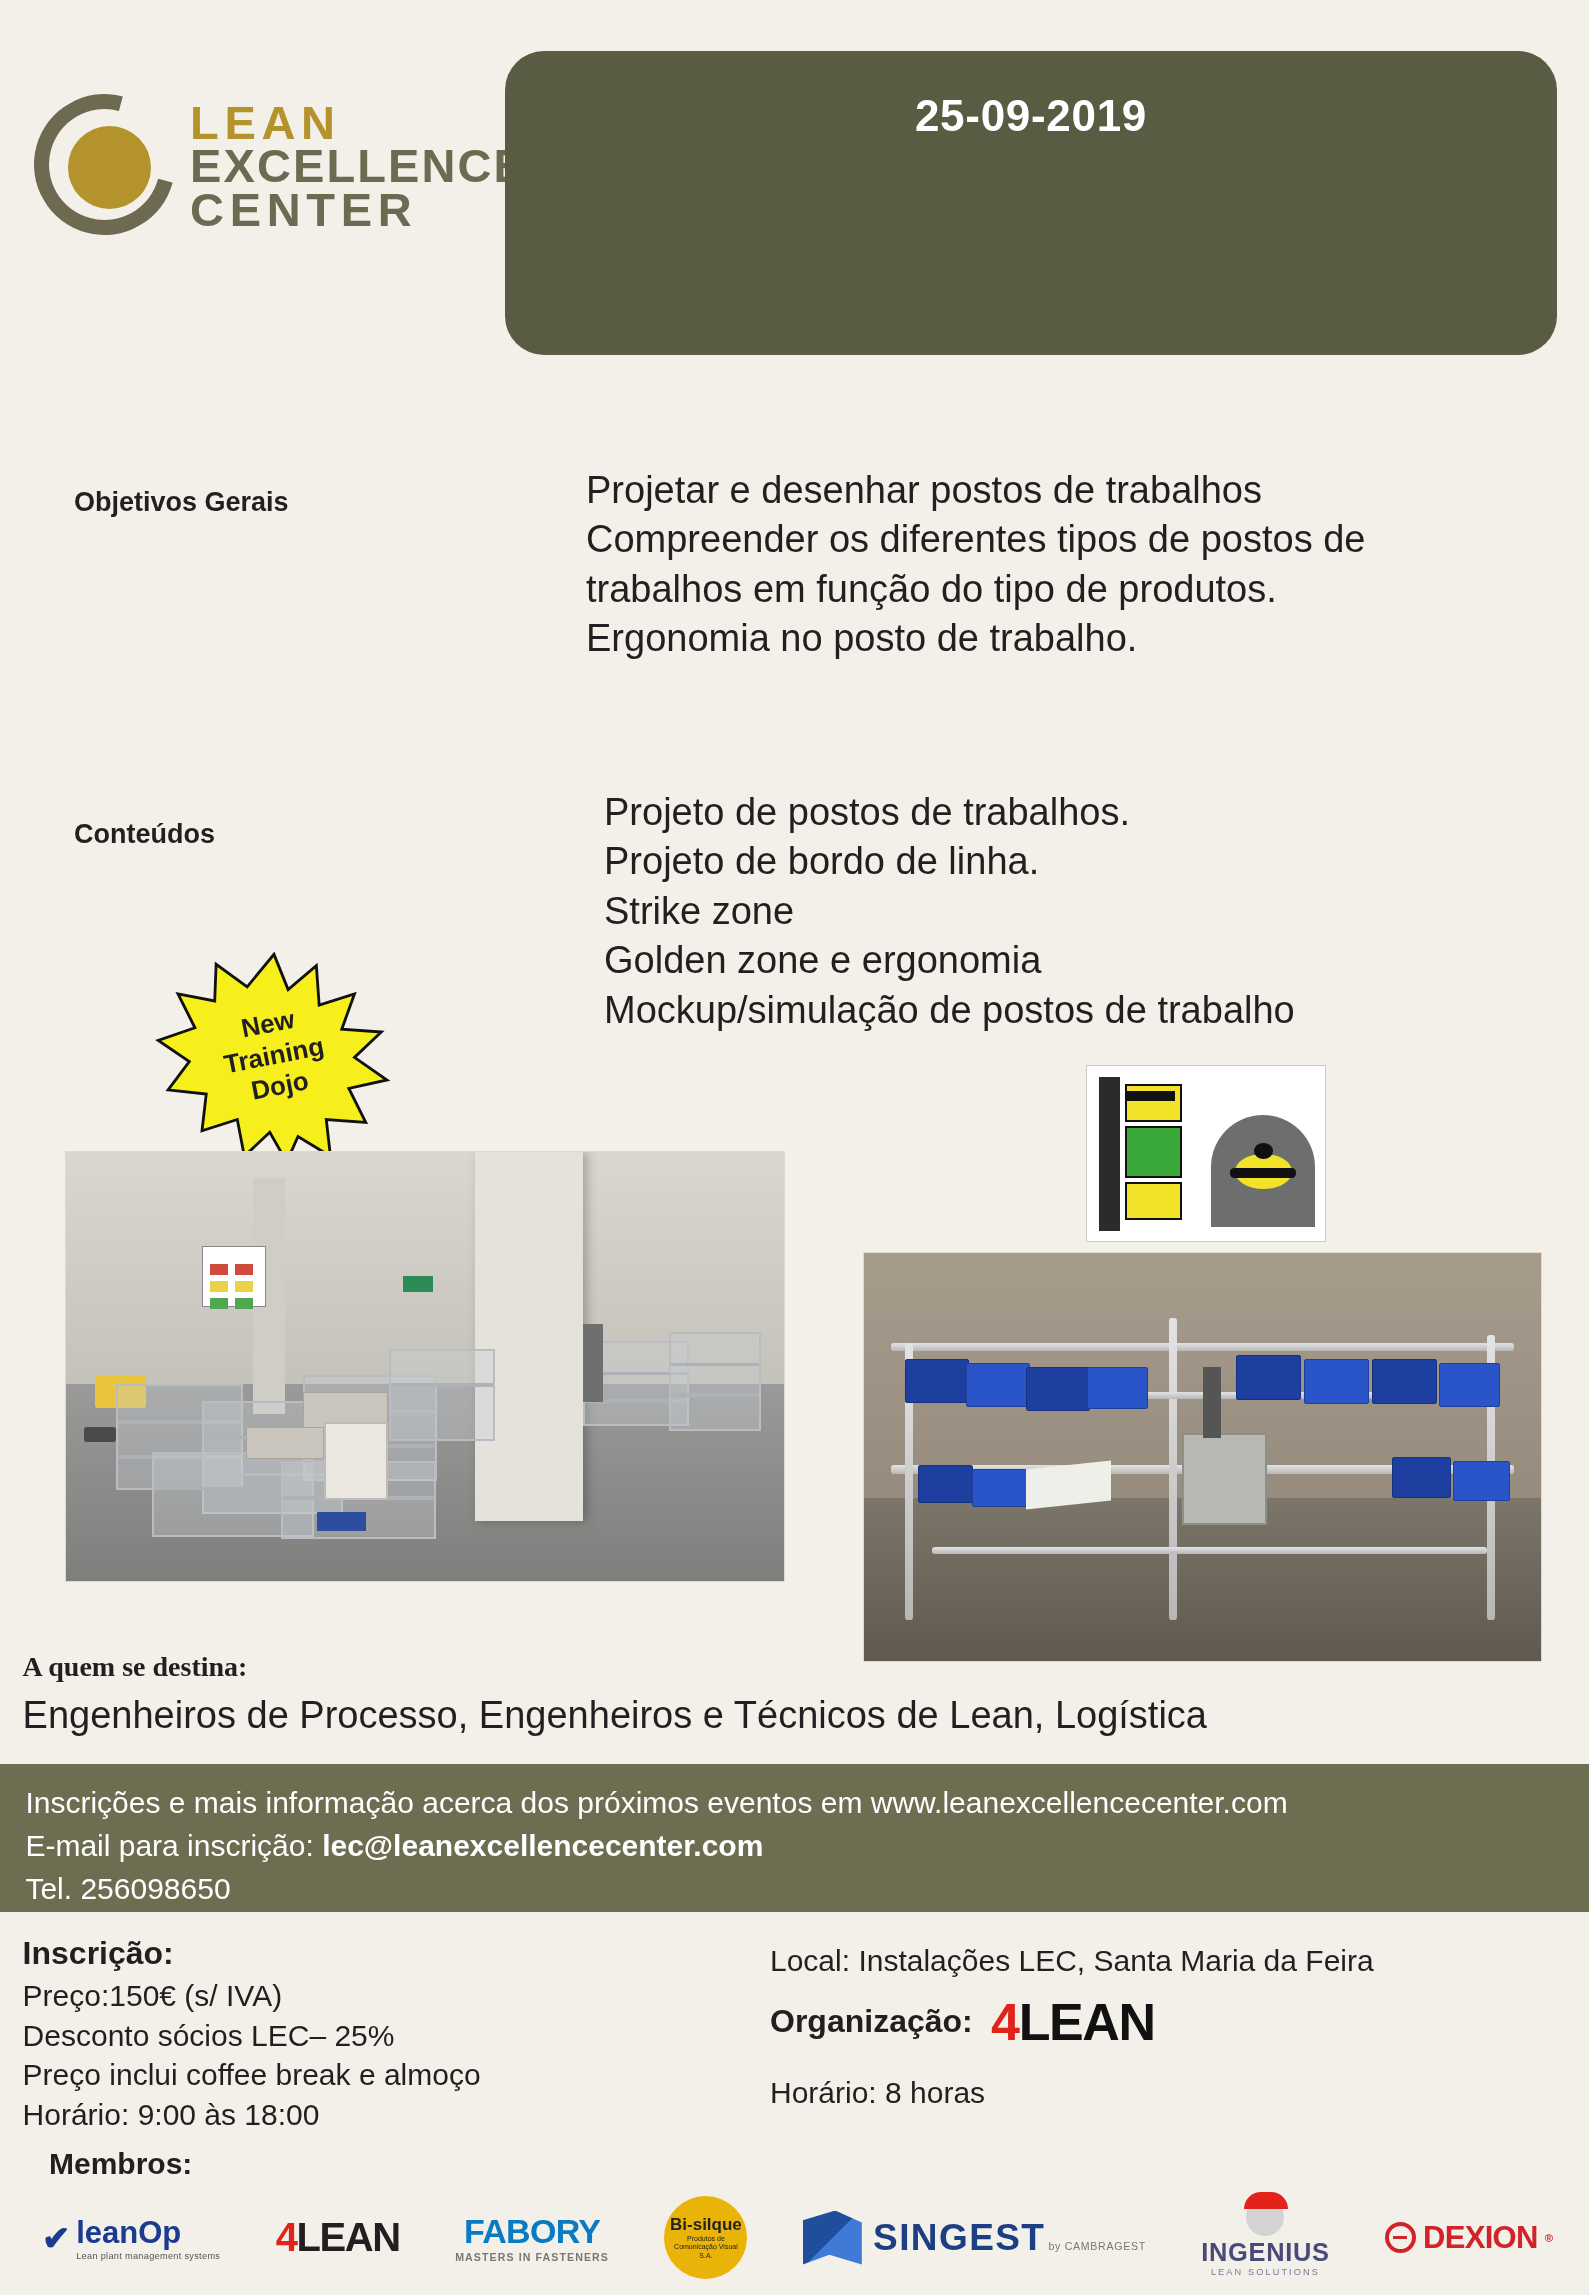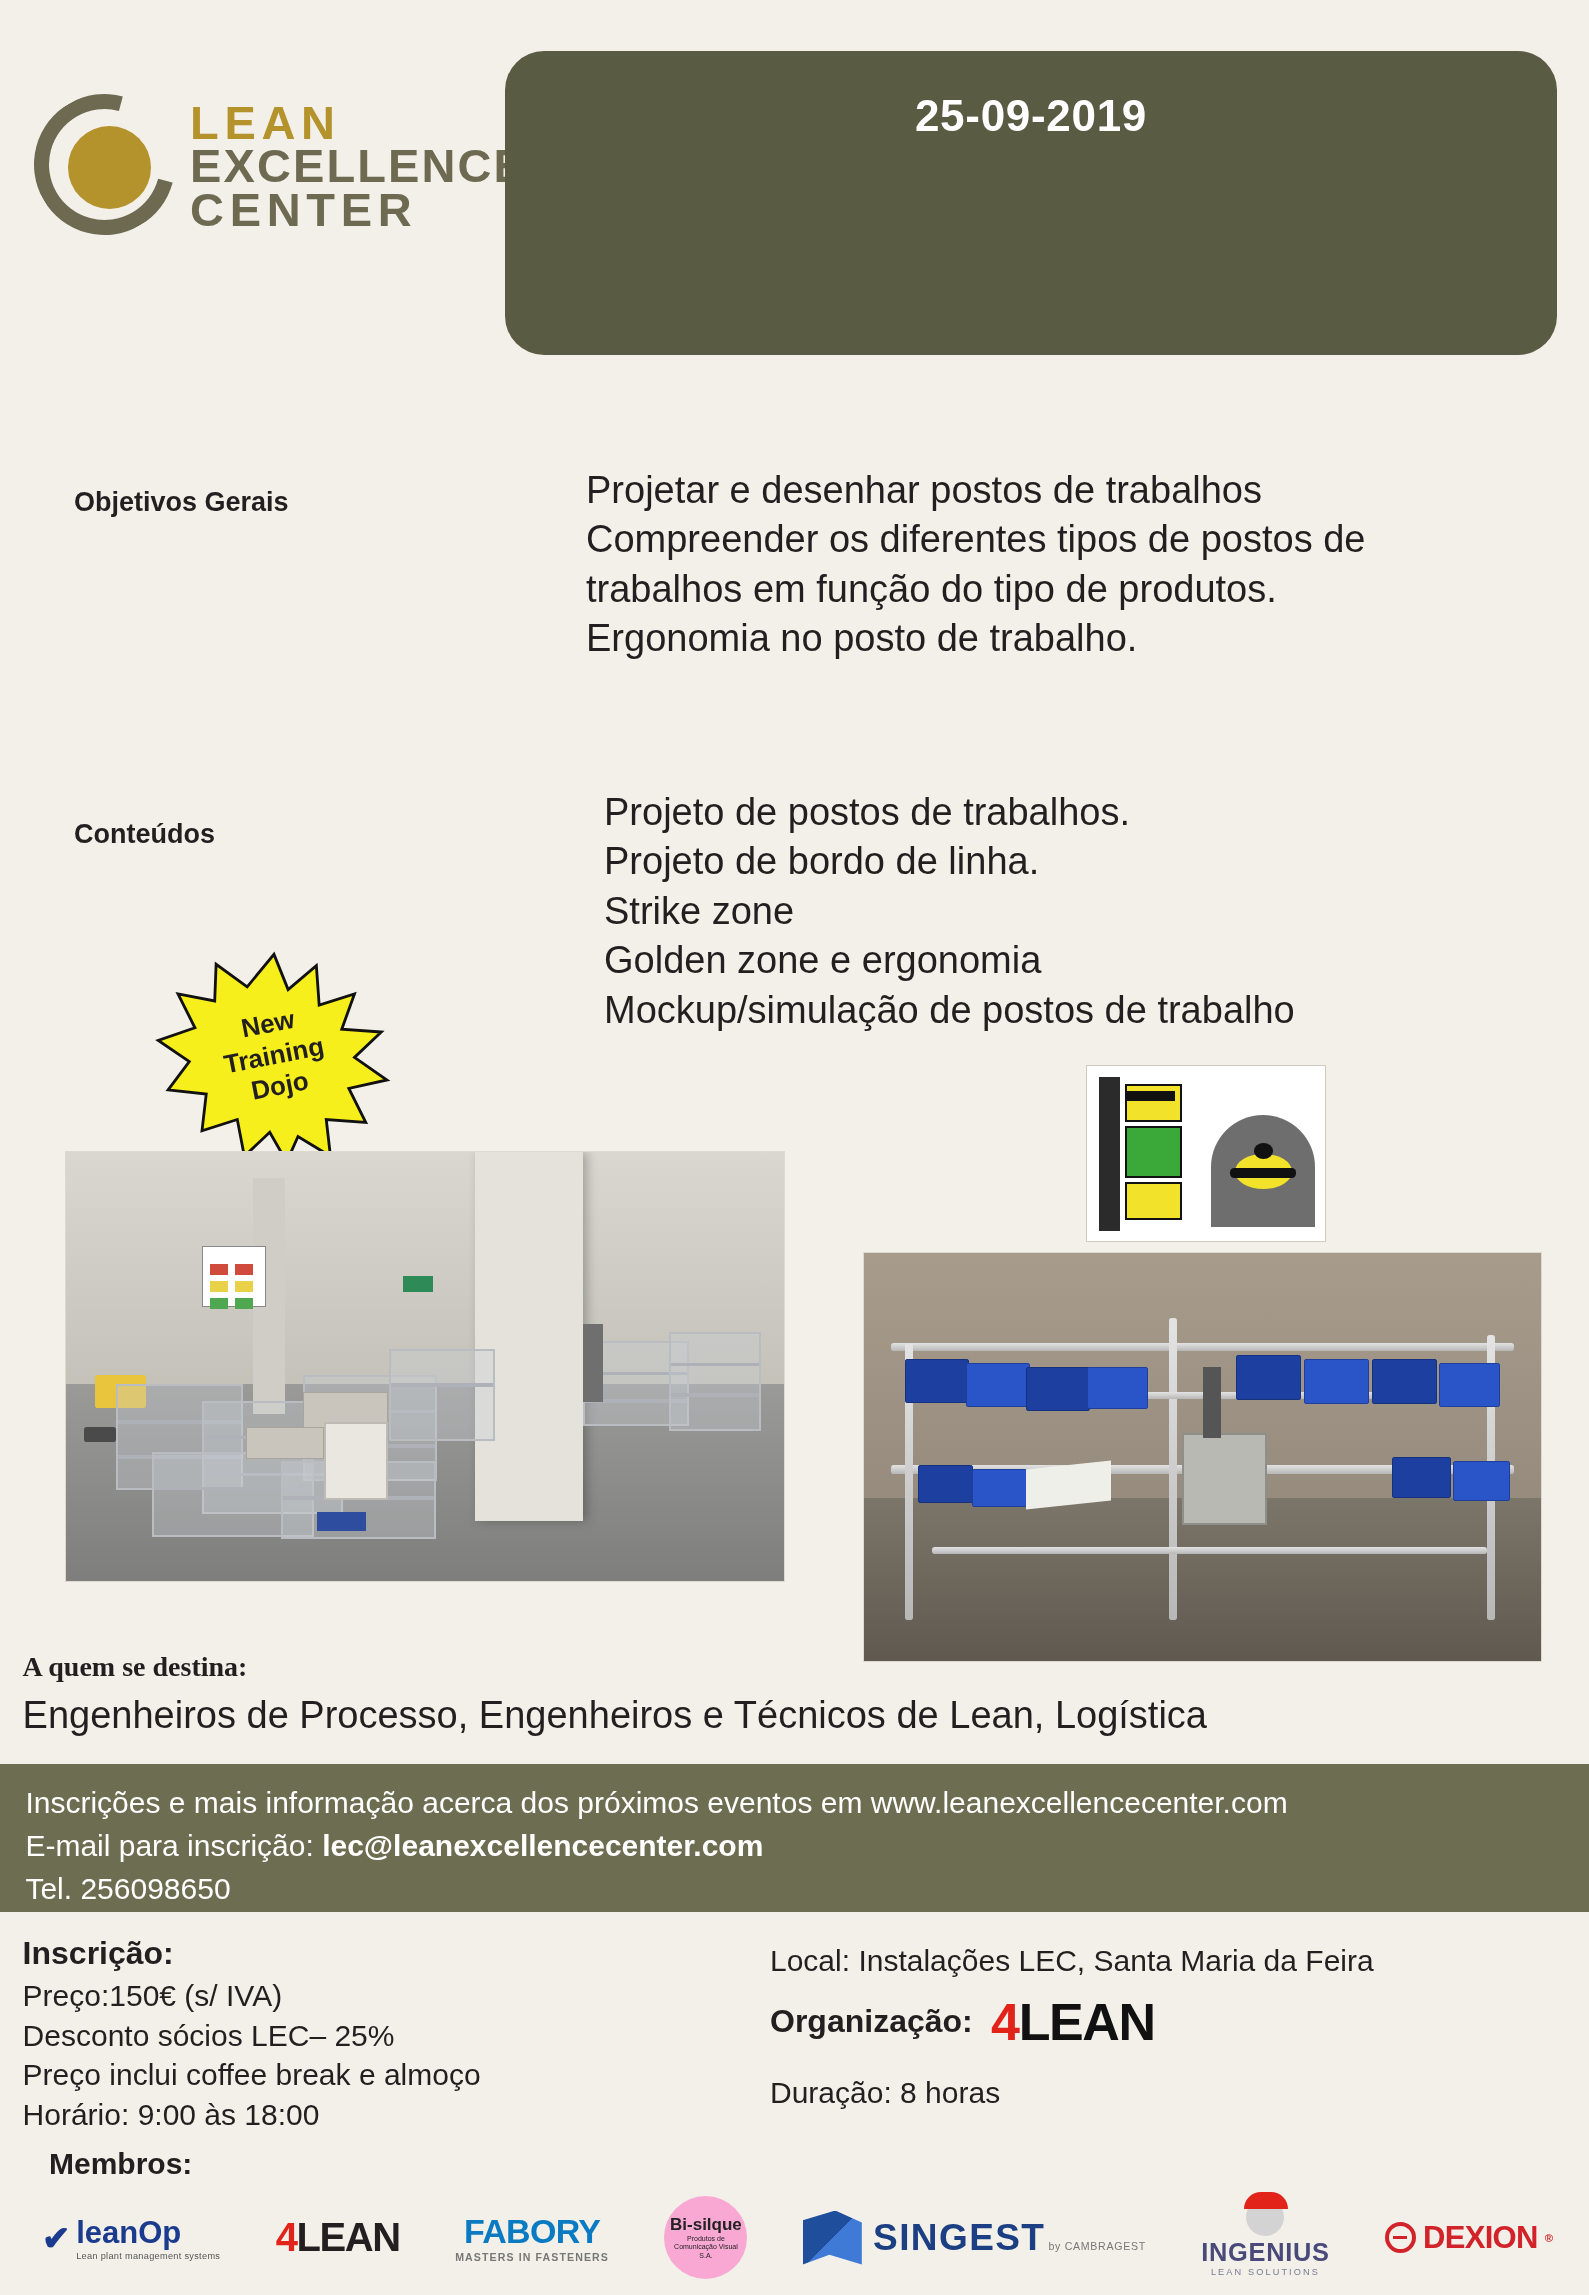--- a/index.html
+++ b/index.html
@@ -146,21 +146,21 @@
   .members { position: absolute; left: 42px; top: 2195px; width: 1511px; height: 85px; display: flex; align-items: center; justify-content: space-between; }
   .member { height: 64px; display: flex; align-items: center; justify-content: center; }
   .m-leanop { font-size: 31px; font-weight: bold; color: #1b3b8f; display: flex; align-items: center; gap: 5.7px; }
   .m-leanop .tick { color: #1b3b8f; font-size: 34px; }
   .m-leanop .sub { display: block; font-size: 9.2px; font-weight: normal; color: #555; letter-spacing: 0.3px; }
   .m-4lean { font-size: 40px; font-weight: bold; letter-spacing: -1.4px; }
   .m-4lean .four { color: #e2231a; }
   .m-fabory { text-align: center; color: #0a7bc2; font-weight: bold; }
   .m-fabory .big { font-size: 34px; letter-spacing: -0.7px; }
   .m-fabory .small { font-size: 10.6px; color: #777; letter-spacing: 1.1px; }
-  .m-bisilque { width: 83px; height: 83px; border-radius: 50%; background: #f9a8d4; color: #222; display: flex; flex-direction: column; align-items: center; justify-content: center; }
+  .m-bisilque { width: 83px; height: 83px; border-radius: 50%; background: #eab308; color: #222; display: flex; flex-direction: column; align-items: center; justify-content: center; }
   .m-bisilque .t { font-size: 17px; font-weight: bold; }
   .m-bisilque .s { font-size: 7px; line-height: 1.15; text-align: center; padding: 0 5.7px; }
   .m-singest { display: flex; align-items: center; gap: 11.3px; }
   .m-singest .glyph { width: 59px; height: 54px; background: linear-gradient(135deg, #1f4e9c 0 50%, #3f7ad6 50% 100%); clip-path: polygon(0 18%, 55% 0, 100% 22%, 100% 100%, 45% 82%, 0 100%); }
   .m-singest .txt .n { font-size: 37px; font-weight: bold; color: #1b3f82; letter-spacing: 1.4px; }
   .m-singest .txt .s { font-size: 10.6px; color: #777; letter-spacing: 0.7px; }
   .m-ingenius { text-align: center; }
   .m-ingenius .face { width: 38px; height: 38px; margin: 0 auto 2.8px auto; border-radius: 50%; background: #d3d3d3; position: relative; }
   .m-ingenius .face::before { content:""; position:absolute; left:-2.8px; top:-5.7px; width:44px; height:17px; background:#e2231a; border-radius: 22.6px 22.6px 0 0; }
   .m-ingenius .n { font-size: 25.4px; font-weight: bold; color: #4a4a7a; letter-spacing: 0.7px; }
@@ -335,21 +335,21 @@
   <div class="info-right">
     <div class="ln">
       <b>Local:</b>
       <span>Instalações LEC, Santa Maria da Feira</span>
     </div>
     <div class="org-row">
       <span class="lbl">Organização:</span>
       <span class="brand4lean"><span class="four">4</span><span>LEAN</span></span>
     </div>
     <div class="ln">
-      <b>Duração:</b>
+      <b>Horário:</b>
       <span>8 horas</span>
     </div>
   </div>
 
   <div id="membros-label">Membros:</div>
   <div class="members">
 
     <div class="member">
       <div class="m-leanop">
         <span class="tick">✔</span>

